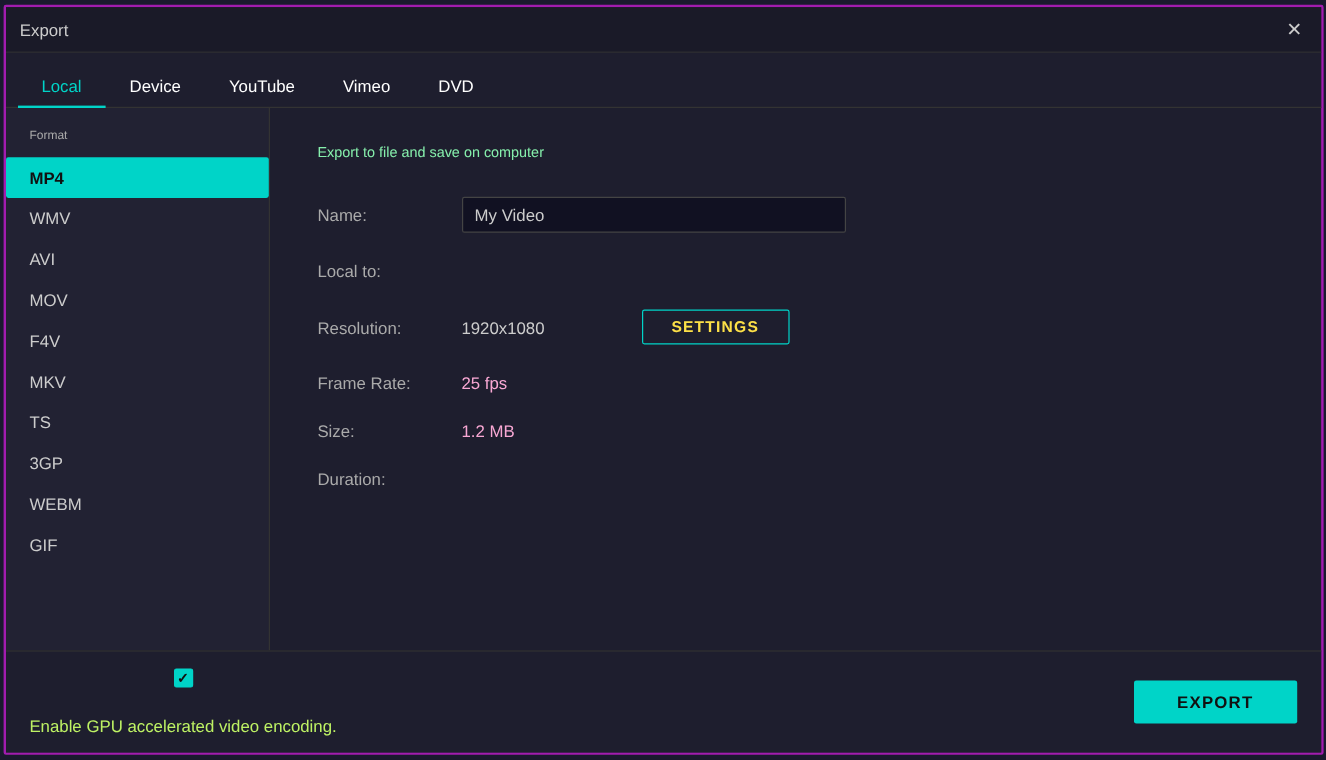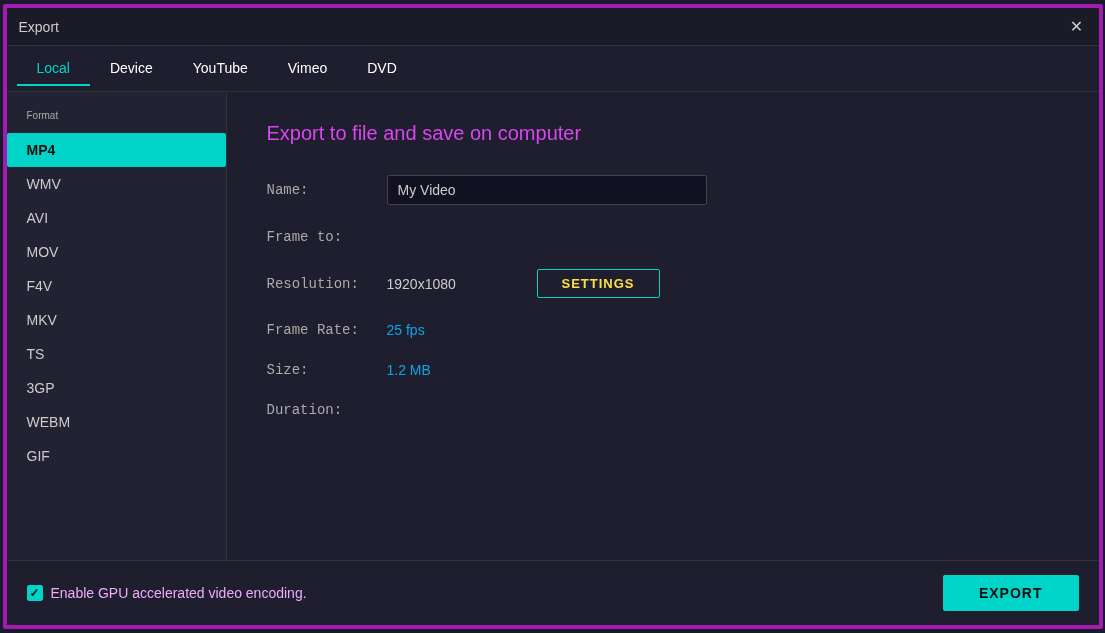--- a/index.html
+++ b/index.html
@@ -12,21 +12,21 @@
       justify-content: center;
       align-items: center;
       width: 1105px;
       height: 633px;
       overflow: hidden;
     }
     .dialog {
       width: 1100px;
       height: 625px;
       background: #1e1e2e;
-      border: 4px solid #a21caf;
+      border: 2px solid #a21caf;
       display: flex;
       flex-direction: column;
       border-radius: 2px;
     }
     .title-bar {
       background: #1a1a28;
       height: 38px;
       display: flex;
       align-items: center;
       justify-content: space-between;
@@ -51,21 +51,21 @@
       border: none;
       outline: none;
     }
     .tab-bar {
       display: flex;
       background: #1e1e2e;
       border-bottom: 1px solid #333;
       padding: 0 10px;
       flex-shrink: 0;
       height: 46px;
-      align-items: center;
+      align-items: flex-end;
     }
     .tab {
       padding: 8px 20px;
       cursor: pointer;
       color: #ffffff;
       font-size: 14px;
       border-bottom: 2px solid transparent;
       margin-bottom: -1px;
     }
     .tab.active {
@@ -102,38 +102,37 @@
       color: #111;
       font-weight: bold;
     }
     .main-content {
       flex: 1;
       padding: 30px 40px;
       display: flex;
       flex-direction: column;
     }
     .section-title {
-      color: #d946ef;
-      font-size: 20px;
+      color: #86efac;
+      font-size: 12px;
       margin-bottom: 30px;
     }
     .field-row {
       display: flex;
       align-items: center;
       margin-bottom: 24px;
     }
     .field-label {
       width: 120px;
       color: #aaa;
       font-size: 14px;
-      font-family: Liberation Mono, monospace;
     }
     .field-value {
       flex: 1;
-      color: #0ea5e9;
+      color: #f9a8d4;
       font-size: 14px;
     }
     .text-input {
       background: #111122;
       border: 1px solid #444;
       color: #ccc;
       padding: 6px 10px;
       font-size: 14px;
       width: 320px;
       outline: none;
@@ -191,24 +190,25 @@
       padding: 14px 20px;
       display: flex;
       align-items: center;
       justify-content: space-between;
       background: #1e1e2e;
       flex-shrink: 0;
     }
     .checkbox-label {
       display: flex;
       align-items: center;
-      color: #f0abfc;
-      font-size: 14px;
-      cursor: pointer;
-      gap: 8px;
+      color: #bef264;
+      font-size: 14px;
+      cursor: pointer;
+      gap: 24px;
+      flex-direction: column;
     }
     .checkbox-custom {
       width: 16px;
       height: 16px;
       background: #00d4c8;
       border: 1px solid #00d4c8;
       display: flex;
       align-items: center;
       justify-content: center;
       border-radius: 2px;
@@ -268,21 +268,21 @@
 
     <div class="main-content">
       <div class="section-title">Export to file and save on computer</div>
 
       <div class="field-row">
         <div class="field-label">Name:</div>
         <input class="text-input" type="text" value="My Video" style="">
       </div>
 
       <div class="field-row">
-        <div class="field-label">Frame to:</div>
+        <div class="field-label">Local to:</div>
       </div>
 
       <div class="field-row">
         <div class="field-label">Resolution:</div>
         <div class="resolution-row">
           <span class="resolution-text">1920x1080</span>
           <button class="settings-btn">SETTINGS</button>
         </div>
       </div>
 

